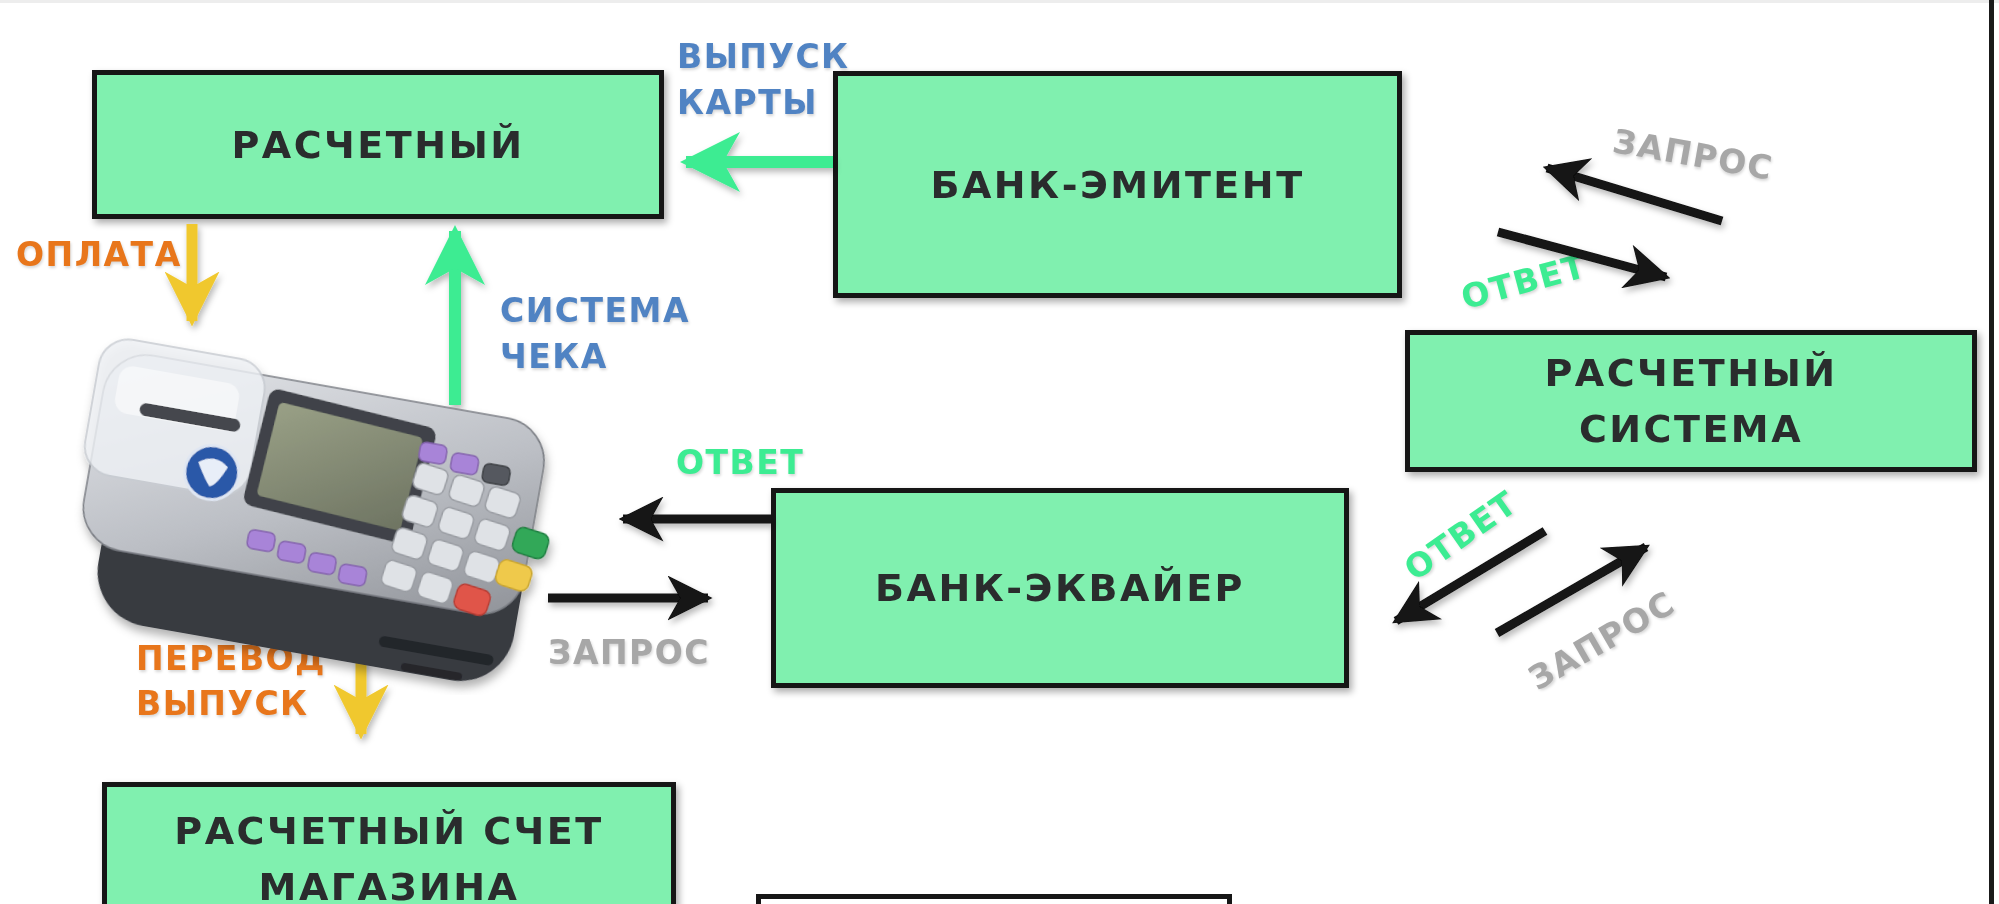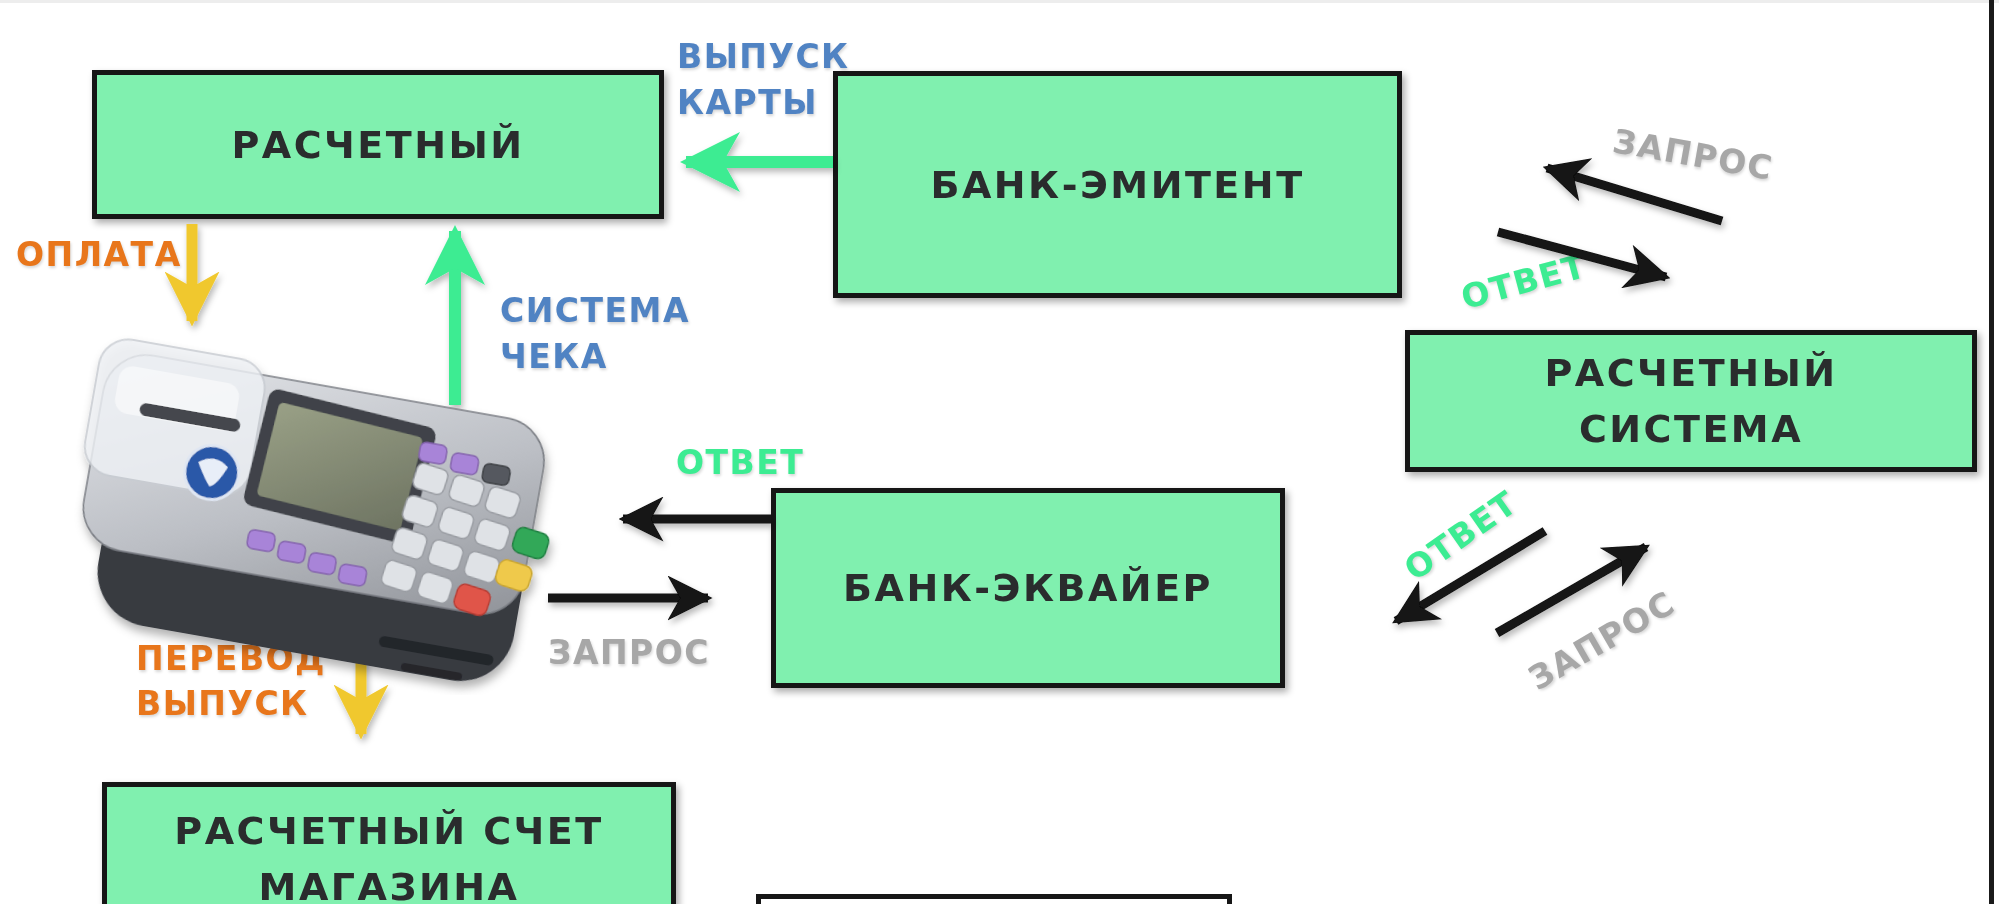--- a/index.html
+++ b/index.html
@@ -40,21 +40,21 @@
     color:var(--node-text);
     font-weight:bold;
     font-size:38px;
     letter-spacing:2.5px;
     text-align:center;
     line-height:56px;
   }
   .node-buyer{left:92px;top:70px;width:572px;height:149px;}
   .node-issuer{left:833px;top:71px;width:569px;height:227px;}
   .node-ps{left:1405px;top:330px;width:572px;height:142px;}
-  .node-acq{left:771px;top:488px;width:514px;height:200px;}
+  .node-acq{left:771px;top:488px;width:578px;height:200px;}
   .node-merchant{left:102px;top:782px;width:574px;height:140px;justify-content:flex-start;padding-top:16px;}
   .node-partial{
     position:absolute;left:756px;top:894px;width:476px;height:40px;
     background:#fff;border:5px solid var(--ink);
   }
   .lbl{
     position:absolute;
     font-weight:bold;
     font-size:33px;
     letter-spacing:1.5px;

